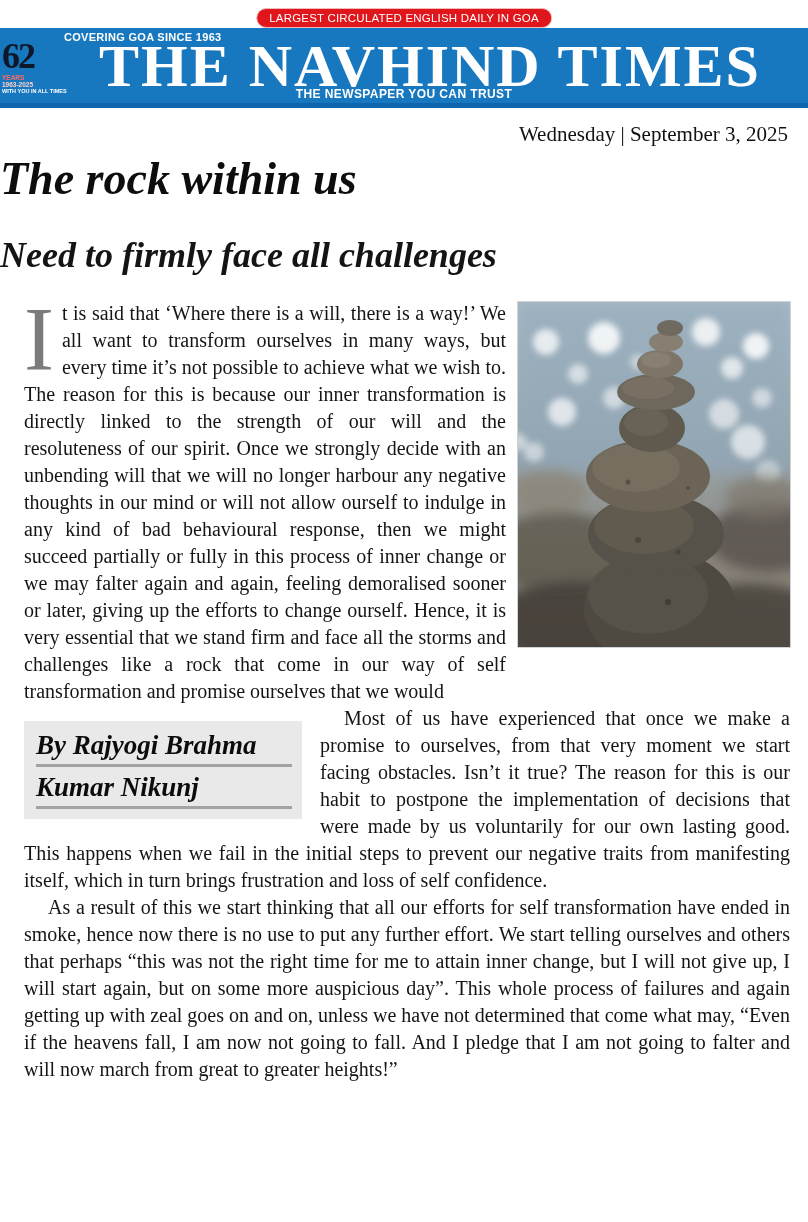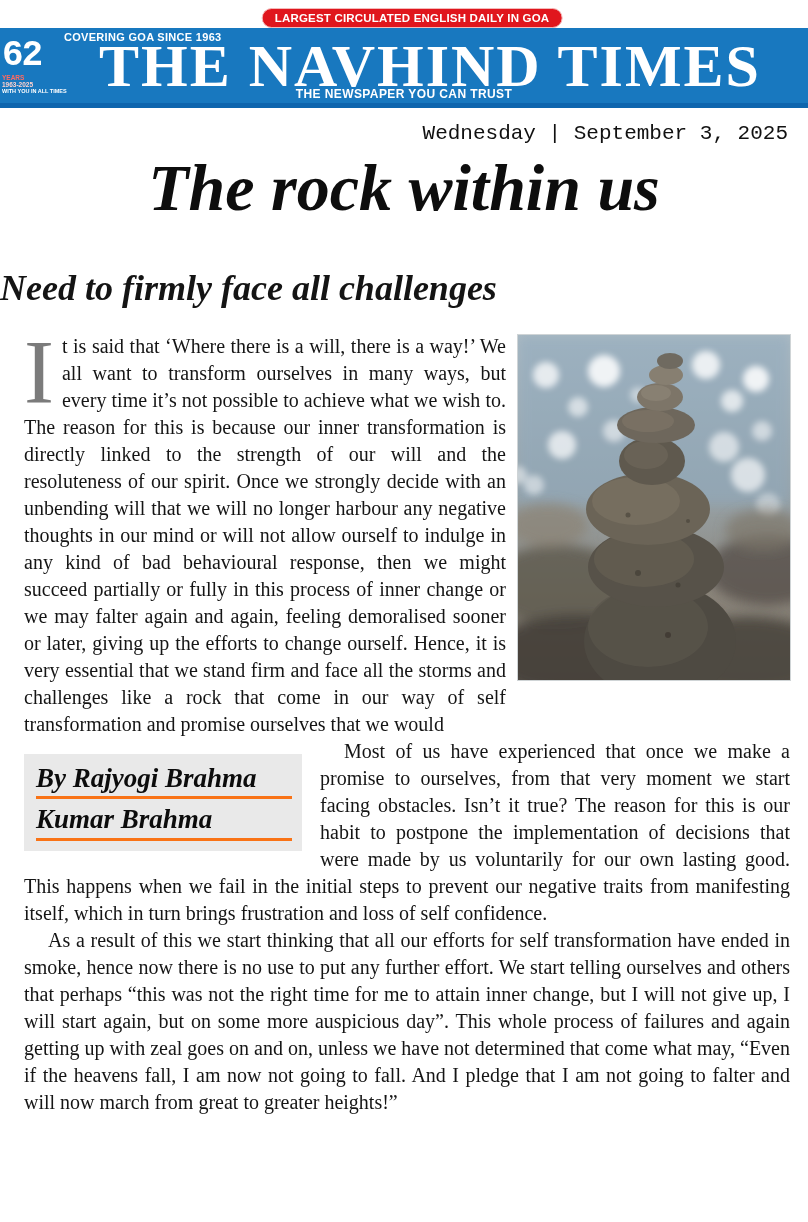--- a/index.html
+++ b/index.html
@@ -1,56 +1,55 @@
 <!DOCTYPE html>
 <html><head>
 <meta charset="utf-8">
 <style>
   html,body{margin:0;padding:0;background:#ffffff;}
   body{width:808px;font-family:"Liberation Serif",serif;color:#171717;}
   .topbar{position:relative;height:28px;background:#fff;}
   .badge{
     position:absolute;left:50%;top:8px;transform:translateX(-50%);
     background:#e0161d;color:#fff;font-family:"Liberation Sans",sans-serif;
-    font-weight:bold;font-size:11.5px;letter-spacing:.2px;
+    font-weight:normal;font-size:11.5px;letter-spacing:.2px;
     padding:3px 12px 3px 12px;border-radius:10px;white-space:nowrap;
     border:1px solid #f4b9b9;
-    margin-left:8px;
   }
   .masthead{
     position:relative;height:75px;background:#1878bf;
     border-bottom:5px solid #0e65ad;overflow:hidden;
   }
   .covering{
     position:absolute;left:64px;top:3px;color:#fff;
     font-family:Liberation Sans, sans-serif;font-weight:bold;font-size:11px;
     letter-spacing:.3px;
   }
   .logo{position:absolute;left:2px;top:10px;width:60px;text-align:left;line-height:1;}
-  .logo .big{color:#ffffff;font-family:Liberation Mono, monospace;font-weight:bold;font-size:36px;letter-spacing:-2px;}
+  .logo .big{color:#0f172a;font-family:Liberation Serif, serif;font-weight:bold;font-size:36px;letter-spacing:-2px;}
   .logo .yrs{color:#ff6a60;font-family:"Liberation Sans",sans-serif;font-weight:bold;font-size:6.5px;margin-top:1px;}
   .logo .range{color:#ffd2cd;font-family:"Liberation Sans",sans-serif;font-weight:bold;font-size:6.5px;}
   .logo .tag{color:#fff;font-family:"Liberation Sans",sans-serif;font-weight:bold;font-size:5.5px;margin-top:1px;white-space:nowrap;}
   .mast-title{
     position:absolute;left:52px;right:0;top:8px;text-align:center;
     color:#ffffff;font-family:"Liberation Serif",serif;font-weight:bold;
     font-size:60px;line-height:1;letter-spacing:2px;white-space:nowrap;
   }
   .mast-tag{
     position:absolute;left:0;right:0;bottom:2px;text-align:center;color:#fff;
     font-family:"Liberation Sans",sans-serif;font-weight:bold;font-size:12px;
     letter-spacing:.4px;
   }
   .dateline{
     text-align:right;padding:14px 20px 0 0;font-size:21px;color:#111;
-    font-family:Liberation Mono, monospace;
+    font-family:Liberation Serif, serif;
   }
   .headline{
-    text-align:center;font-family:"Liberation Serif",serif;font-style:italic;
-    font-weight:bold;font-size:66px;line-height:1.05;margin-top:8px;color:#0d0d0d;
+    text-align:left;font-family:"Liberation Serif",serif;font-style:italic;
+    font-weight:bold;font-size:46px;line-height:1.05;margin-top:8px;color:#0d0d0d;
   }
   .subheadline{
     font-family:"Liberation Serif",serif;font-style:italic;
     font-weight:bold;font-size:36px;margin-top:18px;color:#141414;
   }
   .article{
     padding:24px 18px 30px 24px;font-size:20px;line-height:27px;
     text-align:justify;color:#151515;
   }
   .article p{margin:0;}
@@ -62,21 +61,21 @@
   .dropcap{
     float:left;color:#7b7b7b;font-family:"Liberation Serif",serif;
     font-size:90px;line-height:68px;margin:6px 8px 0 0;font-weight:normal;
   }
   .byline-wrap{float:left;width:278px;padding-top:16px;margin:0 18px 8px 0;}
   .byline-box{
     background:#e9e9e9;padding:8px 10px 10px 12px;
     font-family:"Liberation Serif",serif;font-style:italic;font-weight:bold;
     font-size:27px;line-height:1.25;color:#0c0c0c;text-align:left;
   }
-  .byline-box .bl{display:block;border-bottom:3px solid #f97316;padding-bottom:1px;}
+  .byline-box .bl{display:block;border-bottom:3px solid #a3a3a3;padding-bottom:1px;}
   .byline-box .bl + .bl{margin-top:4px;}
   .indent{text-indent:24px;}
 </style>
 </head>
 <body>
 
 <header>
   <div class="topbar">
     <div class="badge">LARGEST CIRCULATED ENGLISH DAILY IN GOA</div>
   </div>
@@ -165,20 +164,20 @@
         <circle cx="170" cy="186" r="2" fill="#453f35" opacity="0.6"></circle>
       </g>
     </svg>
   </div>
 
   <p><span class="dropcap">I</span><span>t is said that ‘Where there is a will, there is a way!’ We all want to transform ourselves in many ways, but every time it’s not possible to achieve what we wish to. The reason for this is because our inner transformation is directly linked to the strength of our will and the resoluteness of our spirit. Once we strongly decide with an unbending will that we will no longer harbour any negative thoughts in our mind or will not allow ourself to indulge in any kind of bad behavioural response, then we might succeed partially or fully in this process of inner change or we may falter again and again, feeling demoralised sooner or later, giving up the efforts to change ourself. Hence, it is very essential that we stand firm and face all the storms and challenges like a rock that come in our way of self transformation and promise ourselves that we would</span></p>
 
   <div class="byline-wrap">
     <div class="byline-box">
       <span class="bl">By Rajyogi Brahma</span>
-      <span class="bl">Kumar Brahma</span>
+      <span class="bl">Kumar Nikunj</span>
     </div>
   </div>
 
   <p class="indent">Most of us have experienced that once we make a promise to ourselves, from that very moment we start facing obstacles. Isn’t it true? The reason for this is our habit to postpone the implementation of decisions that were made by us voluntarily for our own lasting good. This happens when we fail in the initial steps to prevent our negative traits from manifesting itself, which in turn brings frustration and loss of self confidence.</p>
   <p class="indent">As a result of this we start thinking that all our efforts for self transformation have ended in smoke, hence now there is no use to put any further effort. We start telling ourselves and others that perhaps “this was not the right time for me to attain inner change, but I will not give up, I will start again, but on some more auspicious day”. This whole process of failures and again getting up with zeal goes on and on, unless we have not determined that come what may, “Even if the heavens fall, I am now not going to fall. And I pledge that I am not going to falter and will now march from great to greater heights!”</p>
 
 </div>
 
 </body></html>

